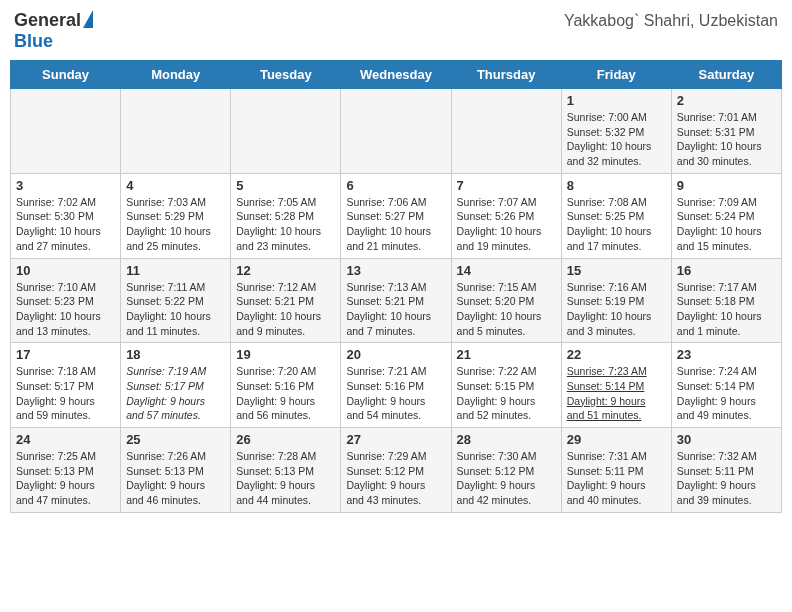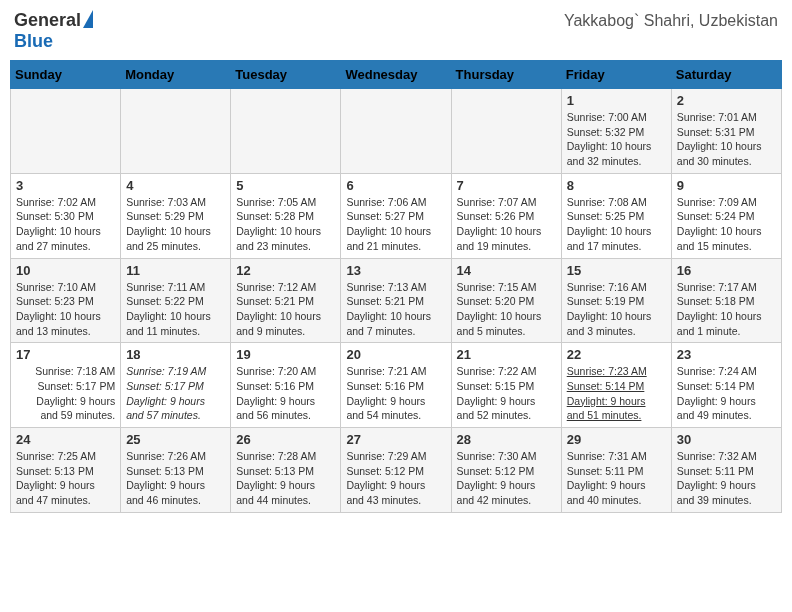--- a/index.html
+++ b/index.html
@@ -57,23 +57,23 @@
       color: #555;
       margin-top: 2px;
     }
     .calendar {
       width: 100%;
       border-collapse: collapse;
       font-size: 11px;
     }
     .calendar thead tr th {
       background: #2979b5;
-      color: #000000;
+      color: #ffffff;
       padding: 6px 4px;
-      text-align: left;
+      text-align: center;
       border: 1px solid #2979b5;
       font-size: 13px;
     }
     .calendar tbody tr td {
       border: 1px solid #ccc;
       padding: 4px 5px;
       vertical-align: top;
       min-height: 70px;
       height: 78px;
       background: #fff;
@@ -248,21 +248,21 @@
           <span class="day-number">16</span>
           <div class="day-info" style="white-space: pre-line;">Sunrise: 7:17 AM
 Sunset: 5:18 PM
 Daylight: 10 hours
 and 1 minute.</div>
         </td>
       </tr>
       <tr>
         <td>
           <span class="day-number">17</span>
-          <div class="day-info" style="white-space: pre-line; text-align: right;">Sunrise: 7:18 AM
+          <div class="day-info" style="white-space: pre-line;">Sunrise: 7:18 AM
 Sunset: 5:17 PM
 Daylight: 9 hours
 and 59 minutes.</div>
         </td>
         <td>
           <span class="day-number">18</span>
           <div class="day-info" style="white-space: pre-line; font-style: italic;">Sunrise: 7:19 AM
 Sunset: 5:17 PM
 Daylight: 9 hours
 and 57 minutes.</div>

